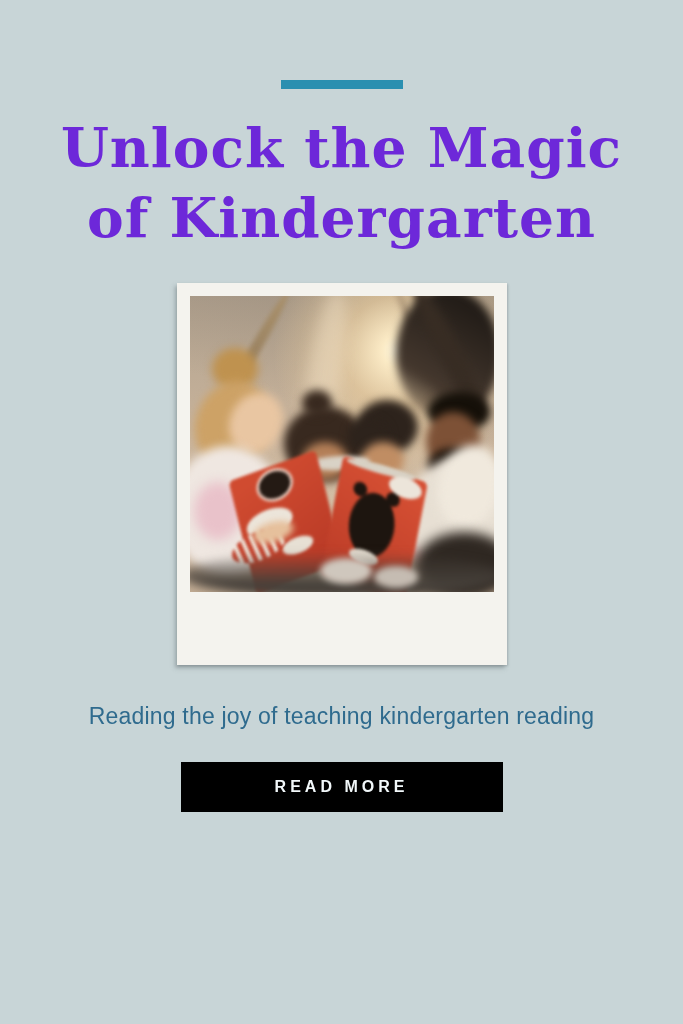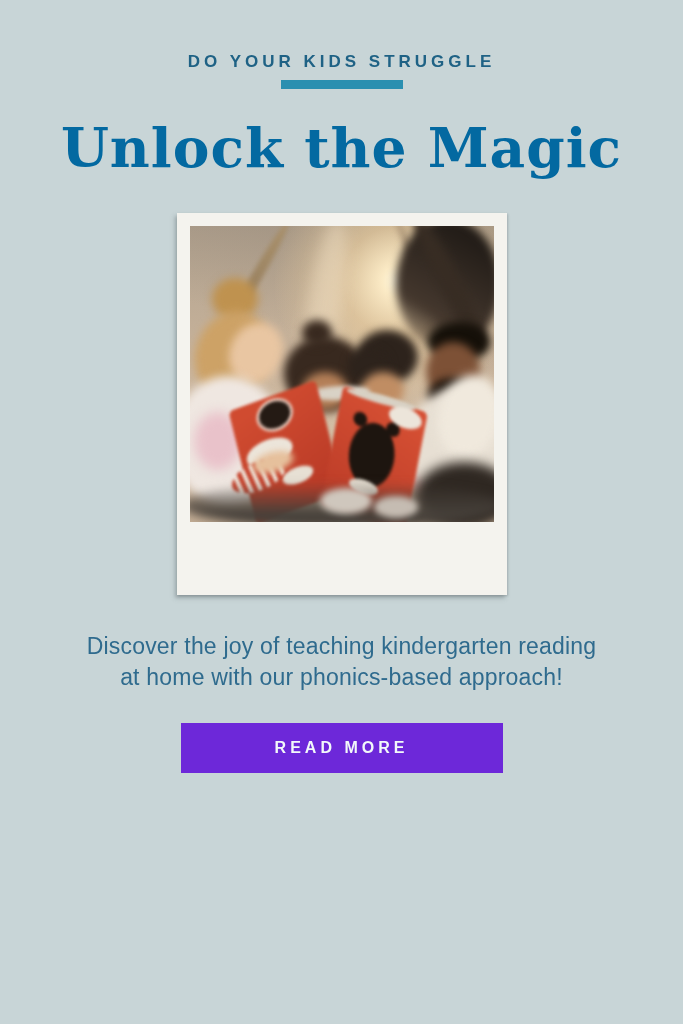--- a/index.html
+++ b/index.html
@@ -20,21 +20,21 @@
     font-size:17px;font-weight:bold;
     letter-spacing:4px;line-height:24px;
   }
   .divider{
     width:122px;height:9px;background:#2a8fb0;margin-top:6px;
   }
   
   .headline{
     margin-top:24px;text-align:center;
     font-family:"DejaVu Serif",serif;font-weight:bold;
-    font-size:55px;line-height:70px;color:#0369a1;
+    font-size:55px;line-height:70px;color:#6d28d9;
     letter-spacing:1px;
   }
   .headline span{display:block;}
   
   .polaroid{
     margin-top:30px;
     width:330px;height:382px;box-sizing:border-box;
     background:#f4f3ee;
     padding:13px 13px 73px 13px;
     box-shadow:-2px 3px 4px rgba(105,118,122,.5), 1px 1px 2px rgba(105,118,122,.35);
@@ -111,39 +111,40 @@
   .slipper2{left:184px;top:270px;width:44px;height:22px;background:#c5bcb2;filter:blur(3px);}
   
   .subtext{
     margin-top:36px;text-align:center;color:#2f6b8e;
     font-size:23px;line-height:31px;letter-spacing:.2px;
   }
   .subtext span{display:block;}
   
   .read-more{
     margin-top:30px;width:322px;height:50px;border:none;cursor:pointer;
-    background:#6d28d9;color:#f2f8fa;
+    background:#000000;color:#f2f8fa;
     font-family:"Liberation Sans",sans-serif;
     font-size:16px;font-weight:bold;letter-spacing:4px;
     display:flex;align-items:center;justify-content:center;
   }
 </style>
 </head>
 <body>
 
 <div class="pin">
 
   <div class="eyebrow">
-    <span>DO YOUR KIDS STRUGGLE</span><br>
+    <br>
   </div>
 
   <div class="divider"></div>
 
   <h1 class="headline" style="margin-bottom:0;">
     <span>Unlock the Magic</span>
+    <span>of Kindergarten</span>
   </h1>
 
   <div class="polaroid">
     <div class="photo">
 
       <div class="sh pole-left"></div>
       <div class="sh seam-mid"></div>
       <div class="sh seam-right"></div>
       <div class="sh flap-dark"></div>
       <div class="sh flap-edge"></div>
@@ -187,19 +188,18 @@
       <div class="sh stripes"></div>
       <div class="sh m-hand"></div>
 
       <div class="sh floor"></div>
       <div class="sh slipper1"></div>
       <div class="sh slipper2"></div>
     </div>
   </div>
 
   <div class="subtext">
-    <span>Discover the joy of teaching kindergarten reading</span>
-    <span>at home with our phonics-based approach!</span>
+    <span>Reading the joy of teaching kindergarten reading</span>
   </div>
 
   <button class="read-more">READ MORE</button>
 
 </div>
 
 </body></html>

